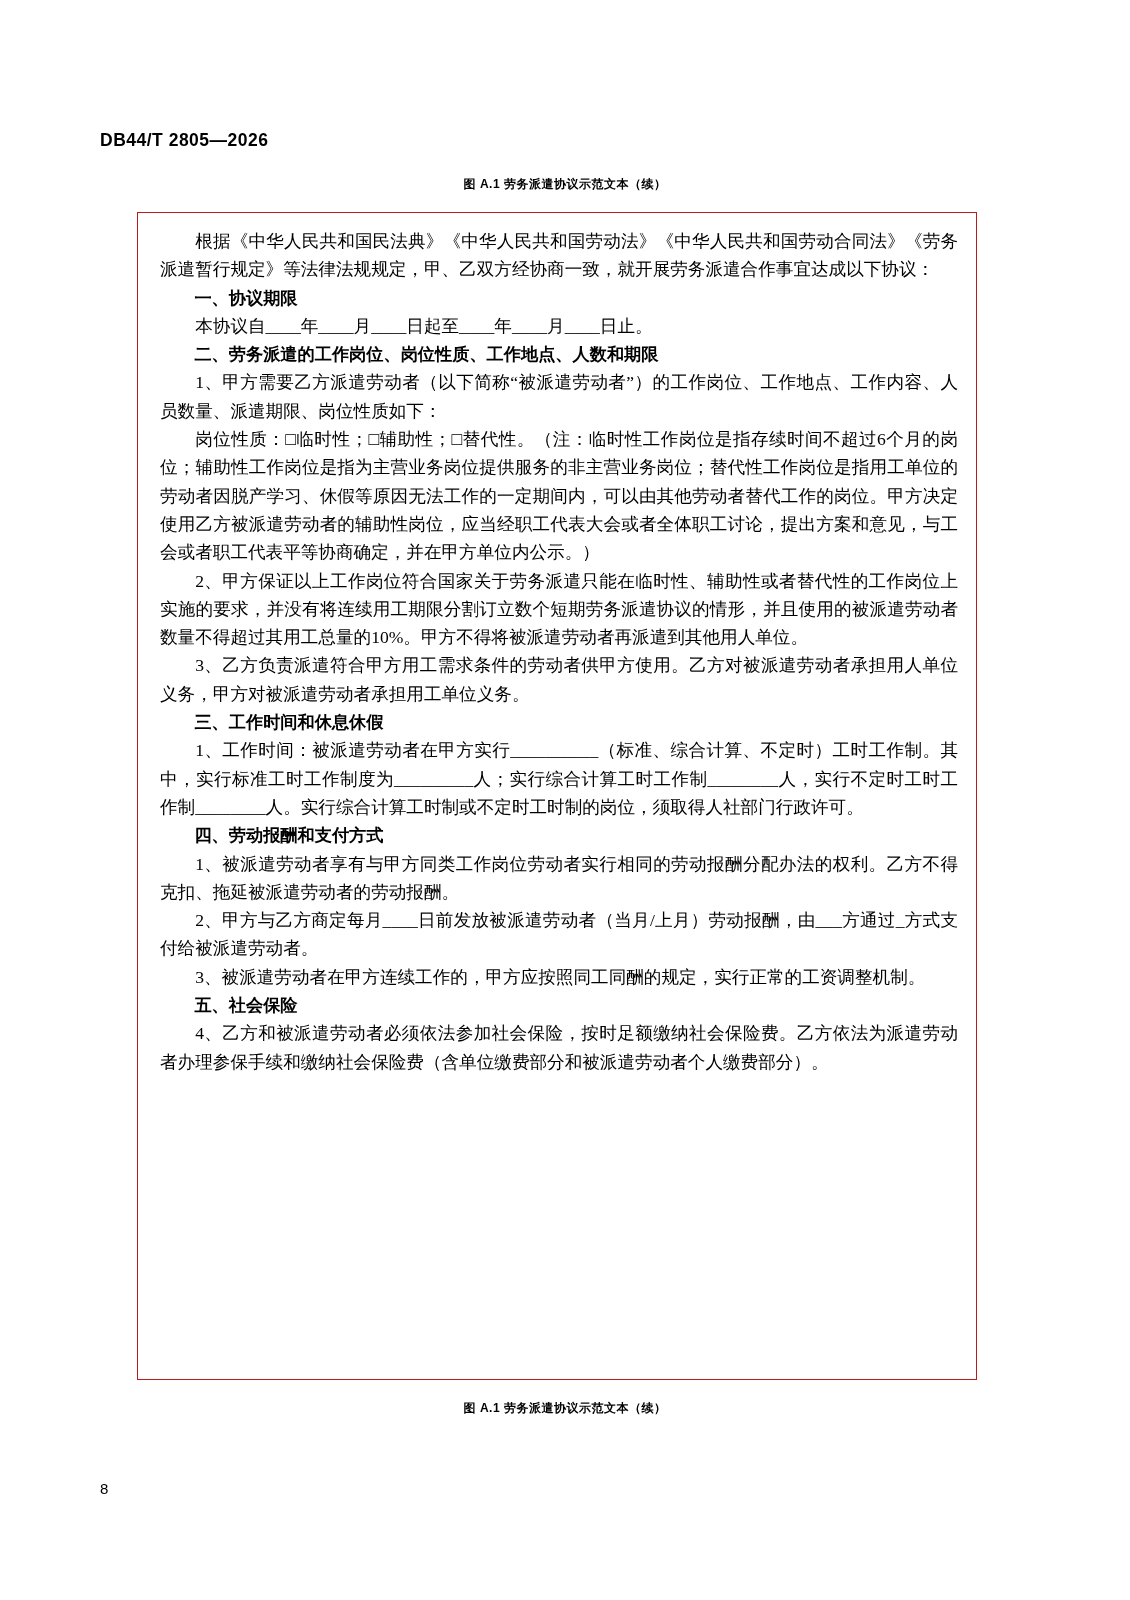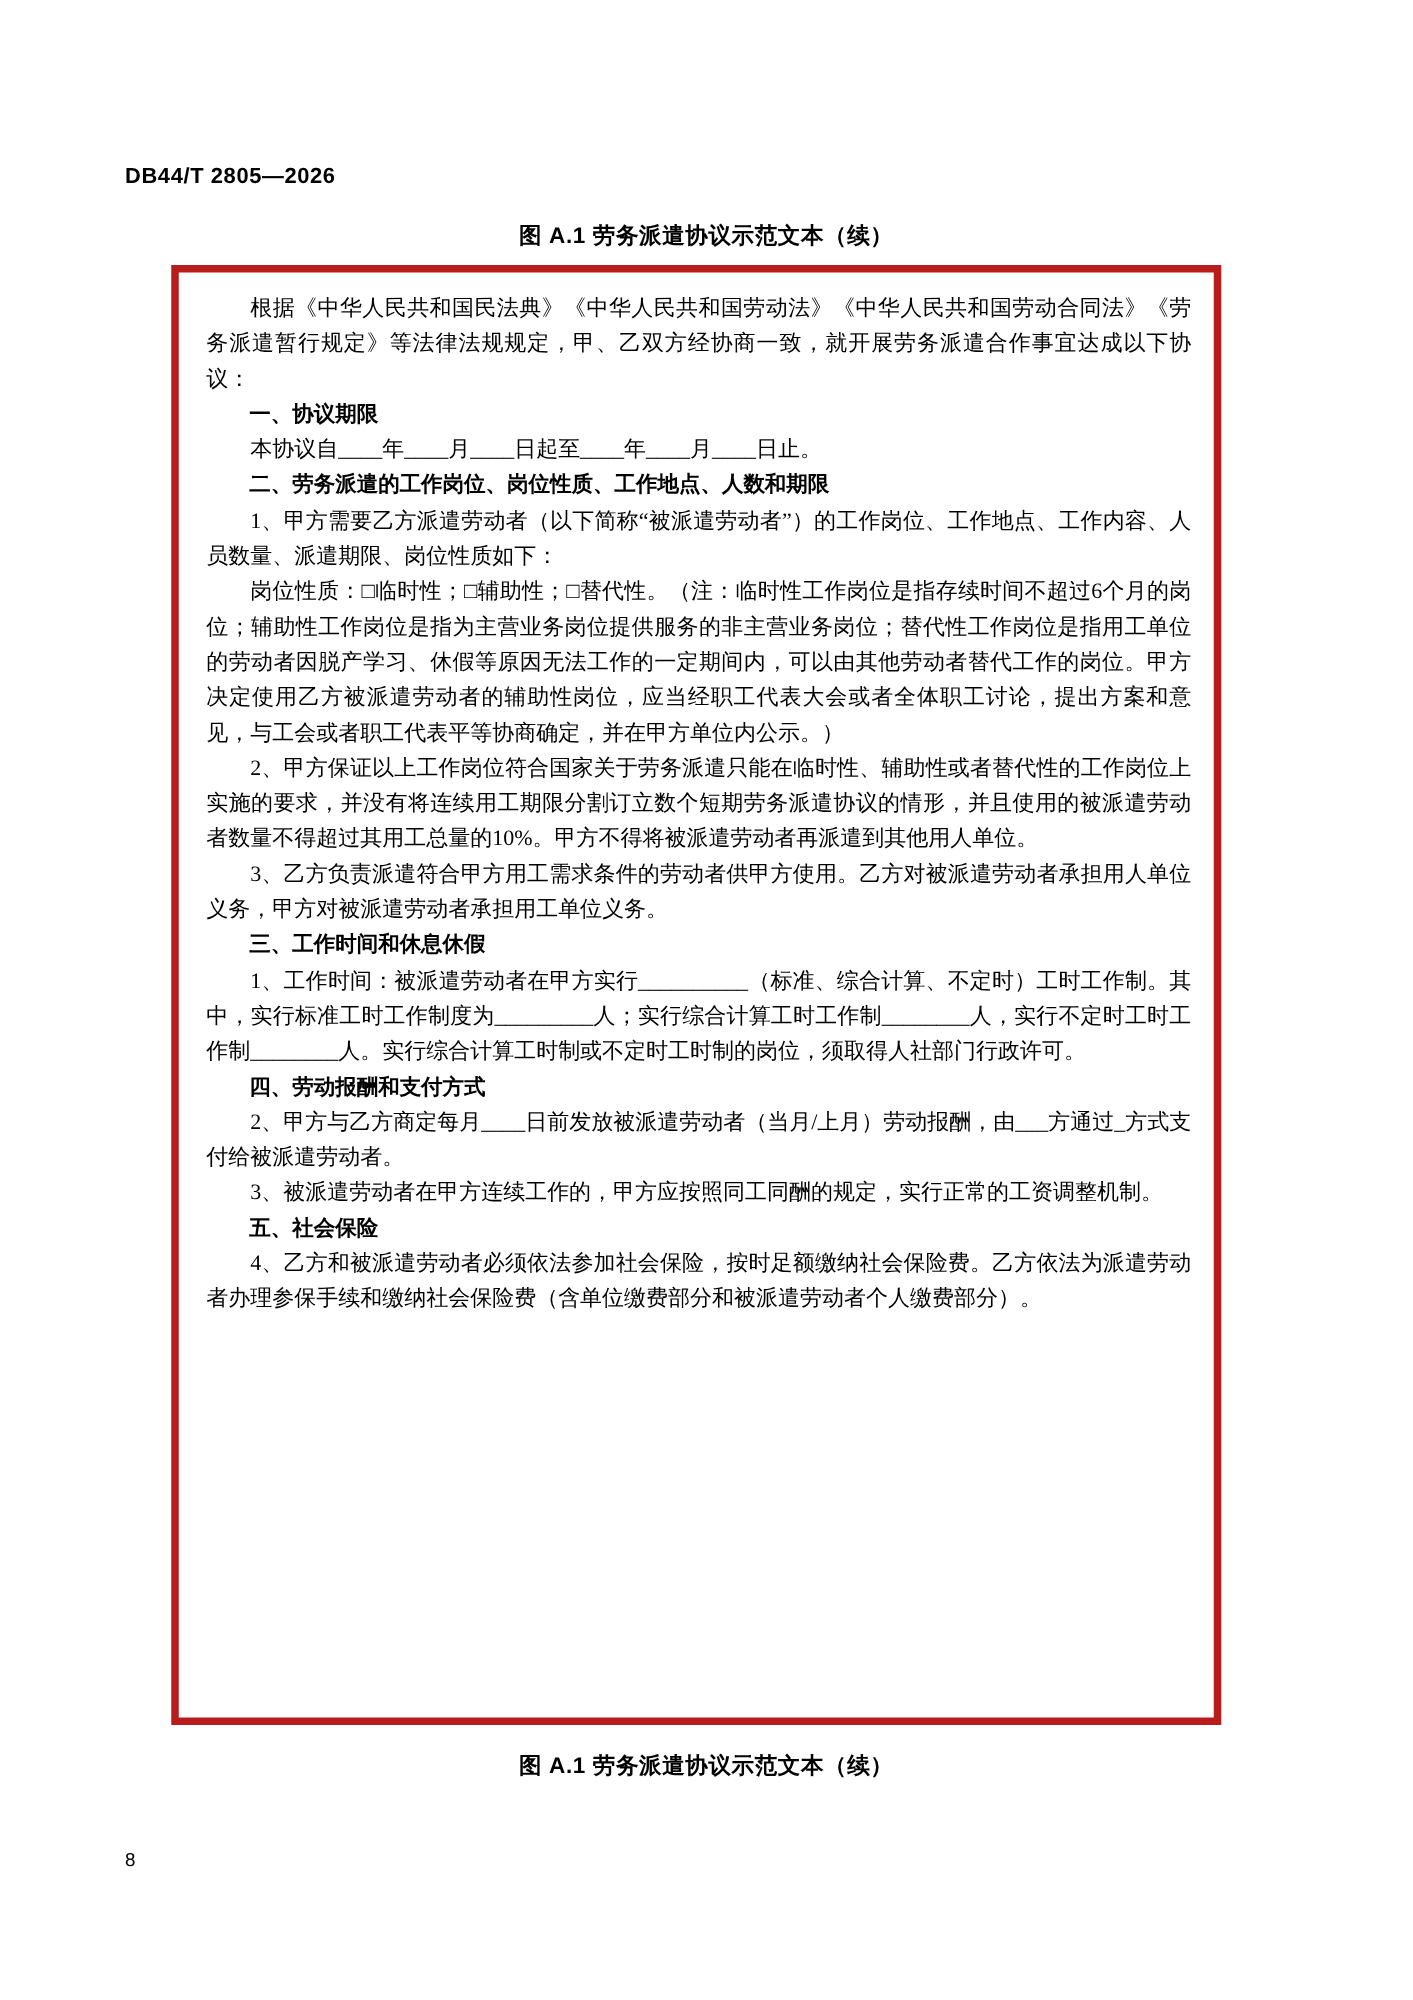--- a/index.html
+++ b/index.html
@@ -27,21 +27,21 @@
     top: 130px;
     left: 100px;
     font-family: "Liberation Sans", "DejaVu Sans", sans-serif;
     font-size: 17.5px;
     font-weight: bold;
     letter-spacing: 0.5px;
   }
   .fig-caption {
     text-align: center;
     font-family: "Liberation Sans", "DejaVu Sans", sans-serif;
-    font-size: 18px;
+    font-size: 12px;
     font-weight: bold;
     letter-spacing: 0.5px;
   }
   .fig-caption-top {
     position: absolute;
     top: 176px;
     left: 0;
     width: 1130px;
   }
   .fig-caption-bottom {
@@ -49,21 +49,21 @@
     top: 1400px;
     left: 0;
     width: 1130px;
   }
   .doc-box {
     position: absolute;
     top: 212px;
     left: 137px;
     width: 840px;
     height: 1168px;
-    border: 6px solid #b91c1c;
+    border: 1px solid #b91c1c;
     box-sizing: border-box;
     padding: 14px 18px 10px 22px;
     overflow: hidden;
   }
   .p {
     font-size: 17.6px;
     line-height: 28.3px;
     text-align: justify;
     text-justify: inter-ideograph;
     margin: 0;
@@ -102,20 +102,21 @@
     <p class="bold-head">一、协议期限</p>
     <p class="p indent2">本协议自____年____月____日起至____年____月____日止。</p>
     <p class="bold-head">二、劳务派遣的工作岗位、岗位性质、工作地点、人数和期限</p>
     <p class="p indent2">1、甲方需要乙方派遣劳动者（以下简称“被派遣劳动者”）的工作岗位、工作地点、工作内容、人员数量、派遣期限、岗位性质如下：</p>
     <p class="p indent2">岗位性质：□临时性；□辅助性；□替代性。（注：临时性工作岗位是指存续时间不超过6个月的岗位；辅助性工作岗位是指为主营业务岗位提供服务的非主营业务岗位；替代性工作岗位是指用工单位的劳动者因脱产学习、休假等原因无法工作的一定期间内，可以由其他劳动者替代工作的岗位。甲方决定使用乙方被派遣劳动者的辅助性岗位，应当经职工代表大会或者全体职工讨论，提出方案和意见，与工会或者职工代表平等协商确定，并在甲方单位内公示。）</p>
     <p class="p indent2">2、甲方保证以上工作岗位符合国家关于劳务派遣只能在临时性、辅助性或者替代性的工作岗位上实施的要求，并没有将连续用工期限分割订立数个短期劳务派遣协议的情形，并且使用的被派遣劳动者数量不得超过其用工总量的10%。甲方不得将被派遣劳动者再派遣到其他用人单位。</p>
     <p class="p indent2">3、乙方负责派遣符合甲方用工需求条件的劳动者供甲方使用。乙方对被派遣劳动者承担用人单位义务，甲方对被派遣劳动者承担用工单位义务。</p>
     <p class="bold-head">三、工作时间和休息休假</p>
     <p class="p indent2">1、工作时间：被派遣劳动者在甲方实行__________（标准、综合计算、不定时）工时工作制。其中，实行标准工时工作制度为_________人；实行综合计算工时工作制________人，实行不定时工时工作制________人。实行综合计算工时制或不定时工时制的岗位，须取得人社部门行政许可。</p>
     <p class="bold-head">四、劳动报酬和支付方式</p>
+    <p class="p indent2">1、被派遣劳动者享有与甲方同类工作岗位劳动者实行相同的劳动报酬分配办法的权利。乙方不得克扣、拖延被派遣劳动者的劳动报酬。</p>
     <p class="p indent2">2、甲方与乙方商定每月____日前发放被派遣劳动者（当月/上月）劳动报酬，由___方通过_方式支付给被派遣劳动者。</p>
     <p class="p indent2">3、被派遣劳动者在甲方连续工作的，甲方应按照同工同酬的规定，实行正常的工资调整机制。</p>
     <p class="bold-head">五、社会保险</p>
     <p class="p indent2">4、乙方和被派遣劳动者必须依法参加社会保险，按时足额缴纳社会保险费。乙方依法为派遣劳动者办理参保手续和缴纳社会保险费（含单位缴费部分和被派遣劳动者个人缴费部分）。</p>
   </div>
 
   <div class="fig-caption fig-caption-bottom">图 A.1  劳务派遣协议示范文本（续）</div>
 
   <div class="page-num">8</div>
 

